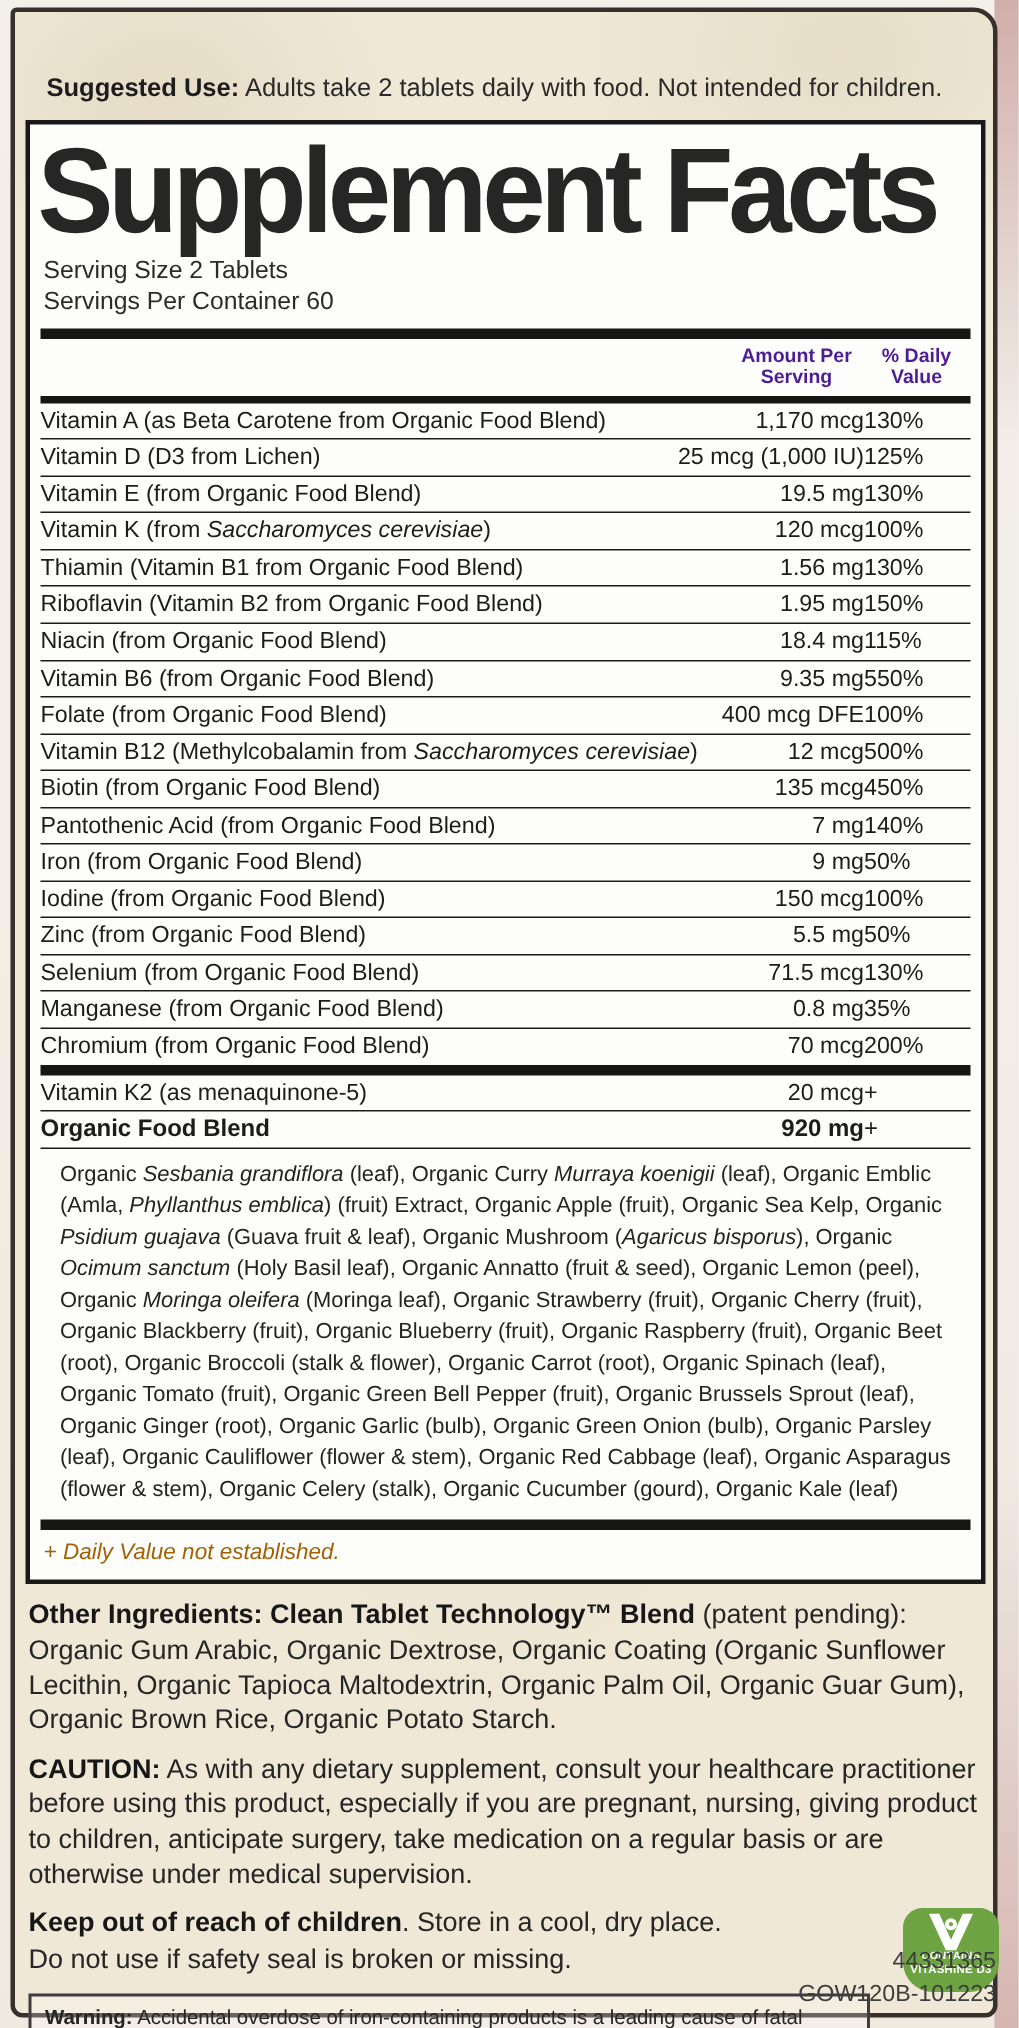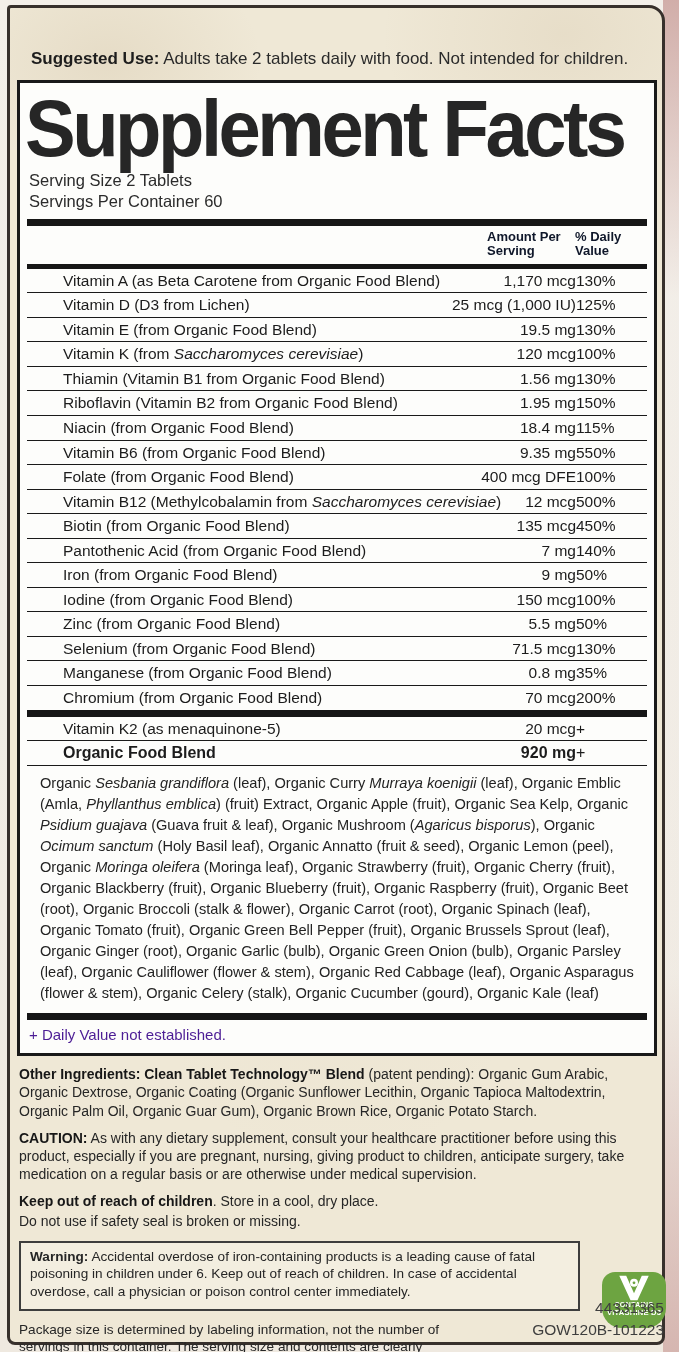--- a/index.html
+++ b/index.html
@@ -45,36 +45,36 @@
     color:#262626;white-space:nowrap;
     transform:scaleY(1.06);transform-origin:left top;
   }
   .serv{font-size:16.5px;line-height:1.22;color:#2b2b2b;margin-left:2px;}
   .serv:first-of-type{margin-top:6px;}
   .bar{background:#161616;}
   .bar.big{height:7px;margin-top:8px;}
   .bar.med{height:5px;}
   .bar.sect{height:7px;}
   .hdr{display:flex;align-items:flex-end;padding:4px 0 5px;}
-  .hcol{font-weight:700;font-size:13px;line-height:1.12;color:#0f172a;}
+  .hcol{font-weight:700;font-size:13px;line-height:1.12;text-align:center;color:#4c1d95;}
   .hcol.amt{margin-left:auto;width:88px;}
   .hcol.dv{width:72px;}
   .row{display:flex;align-items:baseline;padding:3px 0 3.5px;border-bottom:1px solid #1a1a1a;font-size:15.5px;line-height:1.1;}
   #rows .row:last-child{border-bottom:none;}
   #subrows .row.blend-total{font-weight:700;font-size:16px;}
-  .row .n{flex:1;padding-right:6px;margin-left:36px;}
+  .row .n{flex:1;padding-right:6px;}
   .row .a{text-align:left;white-space:nowrap;}
   .row .d{width:71px;text-align:left;white-space:nowrap;font-weight:400;}
   .blend-desc{
     margin:7px 2px 9px 13px;
     font-size:14.6px;line-height:1.44;color:#232323;
   }
-  .footnote{margin:6px 0 1px 2px;font-size:15px;color:#4c1d95;}
-  
-  .fp{margin:9px 10px 0 9px;font-size:14px;line-height:1.3;color:#262626;}
+  .footnote{margin:6px 0 1px 2px;font-size:15px;color:#a16207;font-style:italic;}
+  
+  .fp{margin:9px 10px 0 9px;font-size:18px;line-height:1.3;color:#262626;}
   .fp b{color:#171717;}
   .fp.tight{margin-top:1px;}
   .warnbox{
     margin:11px 0 0 9px;width:561px;box-sizing:border-box;
     border:2px solid #3d3d3d;background:rgba(255,255,255,.25);
     padding:5px 9px 8px;font-size:13.6px;line-height:1.3;color:#262626;
   }
   .pkg{margin:10px 0 0 9px;max-width:455px;font-size:13.6px;line-height:1.3;color:#262626;}
   
   .badge{

